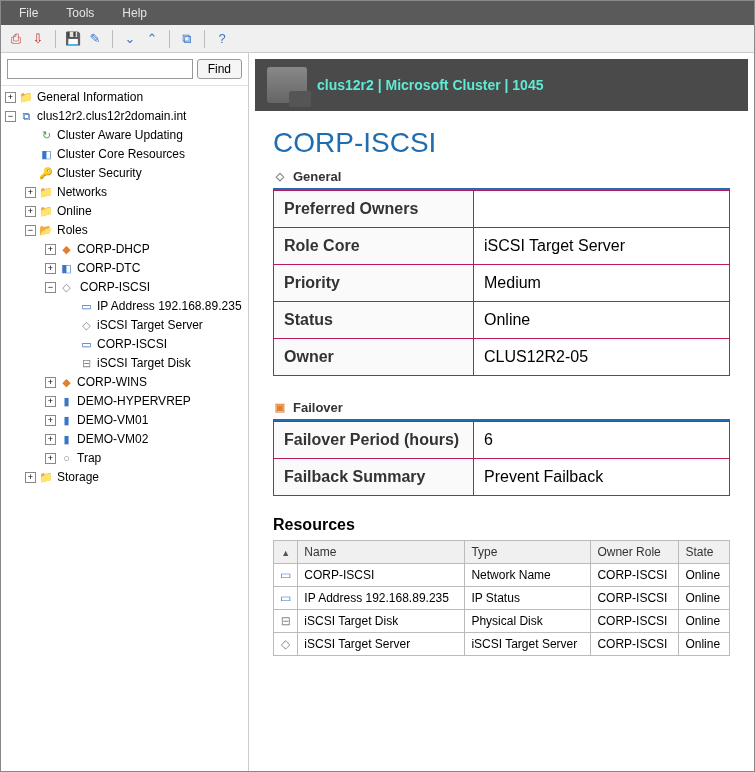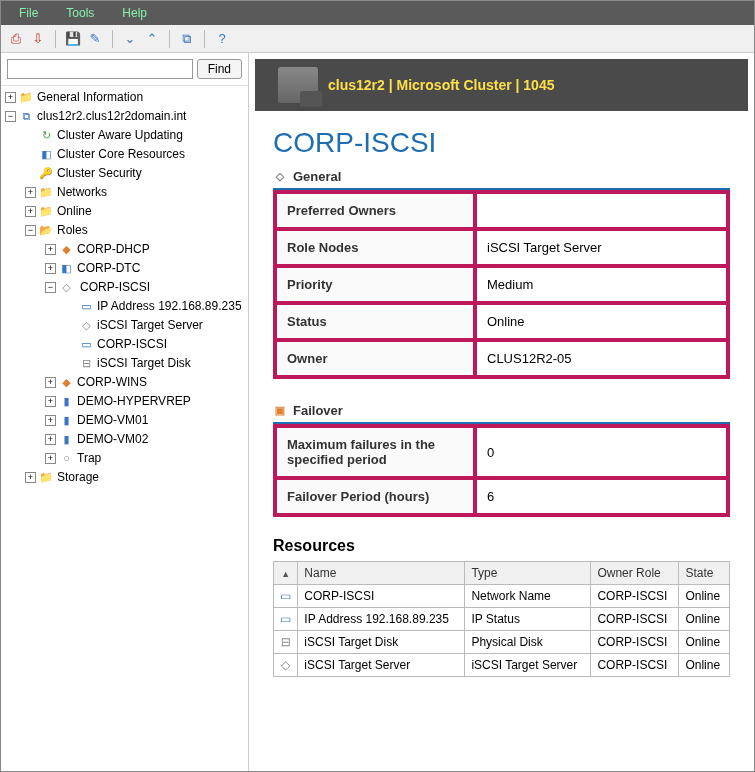--- a/index.html
+++ b/index.html
@@ -1,48 +1,48 @@
 <!DOCTYPE html>
 <html><head>
 <meta charset="utf-8">
 <style>
 * { box-sizing: border-box; margin: 0; padding: 0; }
 body { font-family: "Segoe UI", Tahoma, sans-serif; font-size: 12px; background: #fff; color: #000; width: 755px; height: 772px; overflow: hidden; border: 1px solid #888; display: flex; flex-direction: column; }
-.menubar { background: #5a5a5a; color: #86efac; display: flex; padding: 2px 4px; font-size: 12px; }
+.menubar { background: #5a5a5a; color: #e5e5e5; display: flex; padding: 2px 4px; font-size: 12px; }
 .menubar span { padding: 3px 14px; cursor: default; }
 .toolbar { background: #f0f0f0; border-bottom: 1px solid #ccc; display: flex; align-items: center; padding: 4px 6px; gap: 4px; height: 28px; }
 .toolbar .sep { width: 1px; height: 18px; background: #bbb; margin: 0 4px; }
 .toolbar .tbtn { width: 18px; height: 18px; display: flex; align-items: center; justify-content: center; font-size: 13px; cursor: pointer; }
 .content { flex: 1; display: flex; overflow: hidden; justify-content: space-between; }
 .left { width: 248px; border-right: 1px solid #ccc; display: flex; flex-direction: column; background: #fff; }
 .findbar { padding: 6px; display: flex; gap: 4px; border-bottom: 1px solid #e0e0e0; }
 .findbar input { flex: 1; border: 1px solid #999; padding: 2px 4px; font-size: 12px; }
 .findbar button { font-size: 12px; padding: 2px 10px; border: 1px solid #999; background: #f5f5f5; border-radius: 3px; cursor: pointer; }
 .tree { flex: 1; overflow: auto; padding: 2px 0 2px 4px; font-size: 12px; line-height: 19px; }
 .tree .node { white-space: nowrap; display: flex; align-items: center; gap: 3px; padding: 0 2px; cursor: default; }
 .tree .exp { width: 11px; height: 11px; border: 1px solid #888; display: inline-flex; align-items: center; justify-content: center; font-size: 9px; line-height: 1; background: #fff; color: #000; cursor: pointer; }
 .tree .noexp { width: 11px; display: inline-block; }
 .tree .icon { width: 15px; height: 15px; display: inline-flex; align-items: center; justify-content: center; font-size: 11px; }
 .folder { color: #d4a94a; }
 .blue { color: #3a76c4; }
 .green { color: #4a9d4a; }
 .orange { color: #e08030; }
 .grey { color: #888; }
 .right { flex: 1; overflow: auto; background: #fff; }
-.rhead { background: #4a4a4a; color: #fde047; display: flex; align-items: center; gap: 10px; padding: 8px 23px; margin: 6px 6px 0 6px; }
+.rhead { background: #4a4a4a; color: #5eead4; display: flex; align-items: center; gap: 10px; padding: 8px 12px; margin: 6px 6px 0 6px; }
 .rhead .ricon { width: 40px; height: 36px; background: linear-gradient(#888,#666); border-radius: 3px; position: relative; }
 .rhead .ricon::before { content:""; position:absolute; right:-4px; bottom:-4px; width:22px; height:16px; background:#555; border-radius:2px; }
 .rhead-title { font-weight: bold; font-size: 14px; }
 .rmain { padding: 16px 24px; }
 .rmain h1 { color: #1e6db0; font-weight: 300; font-size: 28px; margin-bottom: 6px; }
 .rmain .desc { color: #555; font-size: 13px; margin-bottom: 18px; }
 .sec-head { display: flex; align-items: center; gap: 6px; font-weight: bold; font-size: 13px; color: #333; padding: 4px 0; border-bottom: 2px solid #1e6db0; }
 .sec-head .shicon { width: 14px; height: 14px; display: inline-flex; align-items: center; justify-content: center; font-size: 11px; }
 table.kv { width: 100%; border-collapse: collapse; margin-bottom: 20px; }
-table.kv td { border: 4px solid #be185d; padding: 9px 10px; font-size: 13px; }
+table.kv td { border: 1px solid #be185d; padding: 9px 10px; font-size: 16px; }
 table.kv td:first-child { width: 200px; font-weight: bold; color: #333; background: #fafafa; }
 .res-title { font-weight: bold; font-size: 16px; margin: 8px 0 6px 0; }
 table.res { width: 100%; border-collapse: collapse; font-size: 12px; }
 table.res th, table.res td { border: 1px solid #bbb; padding: 4px 6px; text-align: left; }
 table.res th { background: #f0f0f0; font-weight: normal; color: #333; }
 table.res th:first-child { width: 20px; text-align: center; }
 table.res td.ic { width: 18px; text-align: center; }
 .tri { font-size: 9px; color: #555; }
 </style>
 </head>
@@ -196,21 +196,21 @@
         <span class="shicon grey">◇</span>
         <span>General</span>
       </div>
       <table class="kv">
         <tbody>
             <tr>
               <td>Preferred Owners</td>
               <td></td>
             </tr>
         <tr>
-              <td>Role Nodes</td>
+              <td>Role Core</td>
               <td>iSCSI Target Server</td>
             </tr>
         <tr>
               <td>Priority</td>
               <td>Medium</td>
             </tr>
         <tr>
               <td>Status</td>
               <td>Online</td>
             </tr>
@@ -220,27 +220,27 @@
             </tr>
       </tbody>
         </table>
 
       <div class="sec-head">
         <span class="shicon orange">▣</span>
         <span>Failover</span>
       </div>
       <table class="kv">
         <tbody>
-            <tr>
-              <td>Maximum failures in the specified period</td>
-              <td>0</td>
-            </tr>
         <tr>
               <td>Failover Period (hours)</td>
               <td>6</td>
+            </tr>
+        <tr>
+              <td>Failback Summary</td>
+              <td>Prevent Failback</td>
             </tr>
       </tbody>
         </table>
 
       <div class="res-title">Resources</div>
       <table class="res">
         <thead>
             <tr>
           <th><span class="tri">▲</span></th>
           <th>Name</th>

